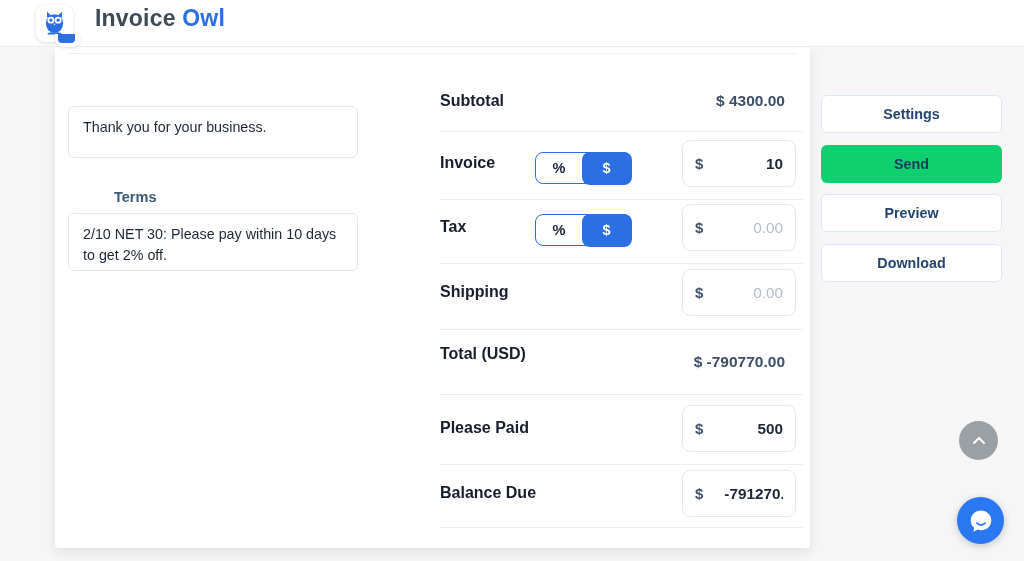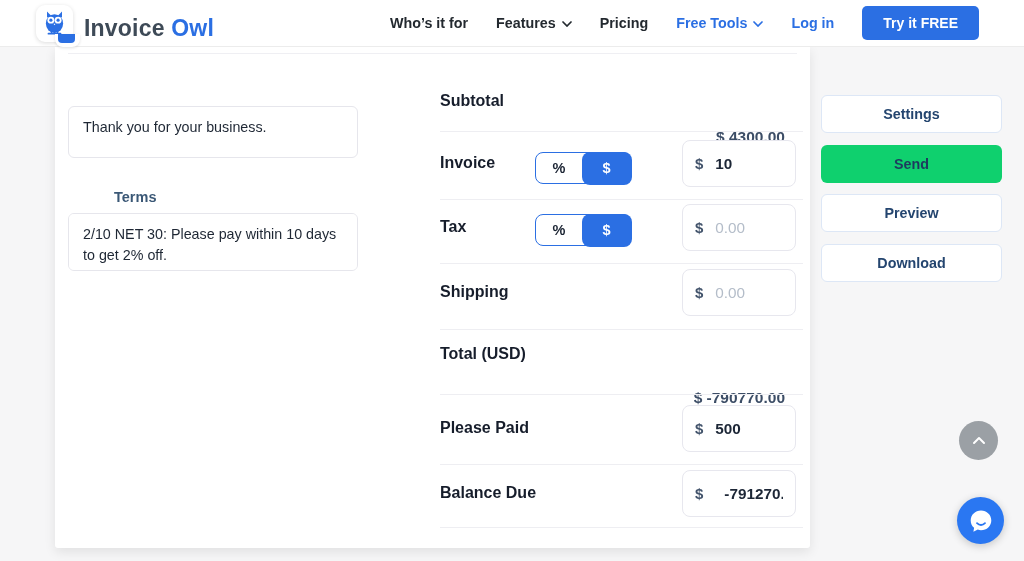--- a/index.html
+++ b/index.html
@@ -11,21 +11,21 @@
     color:#1c2636;
   }
 
   
   .navbar {
     position:absolute; top:0; left:0; width:1024px; height:47px;
     background:#ffffff; border-bottom:1px solid #ececec;
     display:flex; align-items:center;
     padding:0 45px 0 36px; z-index:40;
   }
-  .brand { display:flex; align-items:flex-end; gap:11px; cursor:pointer; }
+  .brand { display:flex; align-items:flex-start; gap:22px; cursor:pointer; }
   .logo-box {
     width:37px; height:37px; background:#fff; border-radius:9px;
     box-shadow:0 1px 4px rgba(0,0,0,.14);
     display:flex; align-items:center; justify-content:center;
   }
   .brand-text { font-size:23px; font-weight:600; color:#3e4a57; letter-spacing:.2px; }
   .brand-text b { color:#2b6fe3; font-weight:800; }
   .nav-links { margin-left:auto; display:flex; align-items:center; gap:28px; }
   .nav-link {
     font-size:14.3px; font-weight:600; color:#23292f;
@@ -74,21 +74,21 @@
   .terms-area { top:166px; height:58px; }
 
   
   .t-label {
     position:absolute; left:385px;
     font-size:16px; font-weight:600; color:#161d2b; line-height:22px;
   }
   .t-label .suffix { font-weight:800; }
   .t-value {
     position:absolute; right:25px;
-    font-size:15.5px; font-weight:600; color:#3c4d66; line-height:22px;margin-top:36px;
+    font-size:15.5px; font-weight:600; color:#3c4d66; line-height:22px;
   }
   .t-div { position:absolute; left:385px; right:7px; height:1px; background:#eeeef2; }
 
   .unit-toggle {
     position:absolute; left:480px; width:96px; height:32px;
     background:#fff; border:1.5px solid #2b6fe3; border-radius:8px;
     display:flex;
   }
   .unit-toggle .seg {
     border:none; background:transparent; cursor:pointer; font-family:inherit;
@@ -102,21 +102,21 @@
 
   .amount-box {
     position:absolute; left:627px; width:114px; height:47px;
     background:#fff; border:1px solid #e7e7ee; border-radius:8px;
     display:flex; align-items:center; padding:0 12px;
   }
   .amount-box .cur { font-size:15px; font-weight:600; color:#42536b; }
   .amount-box input {
     flex:1; min-width:0; border:none; outline:none; background:transparent;
     font-family:inherit; font-size:15.3px; font-weight:600; color:#1c2636;
-    text-align:left;
+    text-align:right;
     margin-left:12px;
   }
   .amount-box input::placeholder { color:#b4bdc9; font-weight:500; }
   .amount-box.clip input { text-align:left; margin-left:21px; }
 
   
   .side-btn {
     position:absolute; left:821px; width:181px; height:38px;
     background:#fff; border:1px solid #dde7f6; border-radius:6px;
     font-family:inherit; font-size:14.3px; font-weight:700; color:#24456f;
@@ -154,38 +154,20 @@
         <circle cx="13.2" cy="13.5" r="2.1" fill="#2b6fe3"></circle>
         <circle cx="22.8" cy="13.5" r="2.1" fill="#2b6fe3"></circle>
         <path d="M16.6 18.4 L18 20.2 L19.4 18.4 Z" fill="#ffffff"></path>
         <path d="M10 31.5 H26" stroke="#2b6fe3" stroke-width="2.4" stroke-linecap="round"></path>
         <path d="M14 28.5 V31 M18 28.5 V31 M22 28.5 V31" stroke="#2b6fe3" stroke-width="2"></path>
       </svg>
     </span>
     <span class="brand-text"><span>Invoice</span>&nbsp;<b>Owl</b></span>
   </div>
 
-  <nav class="nav-links">
-    <span class="nav-link">Who’s it for</span>
-    <span class="nav-link">
-      <span>Features</span>
-      <svg width="10" height="6" viewBox="0 0 10 6">
-          <path d="M1 1 L5 5 L9 1" stroke="#23292f" stroke-width="1.7" fill="none" stroke-linecap="round"></path>
-        </svg>
-    </span>
-    <span class="nav-link">Pricing</span>
-    <span class="nav-link accent">
-      <span>Free Tools</span>
-      <svg width="10" height="6" viewBox="0 0 10 6">
-          <path d="M1 1 L5 5 L9 1" stroke="#2b6fe3" stroke-width="1.7" fill="none" stroke-linecap="round"></path>
-        </svg>
-    </span>
-    <span class="nav-link accent">Log in</span>
-    <button class="cta-btn">Try it FREE</button>
-  </nav>
 </header>
 
 <div class="scroll-fragment">
   <span class="frag-blue"></span>
 </div>
 
 <main class="card">
   <div class="card-top-divider"></div>
 
   <div class="field-label notes-label">Notes</div>

